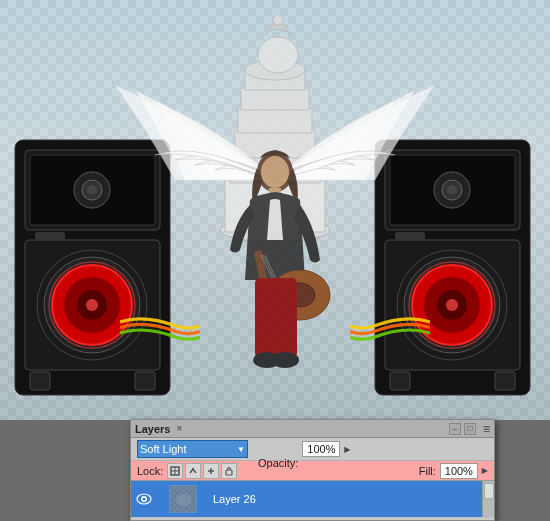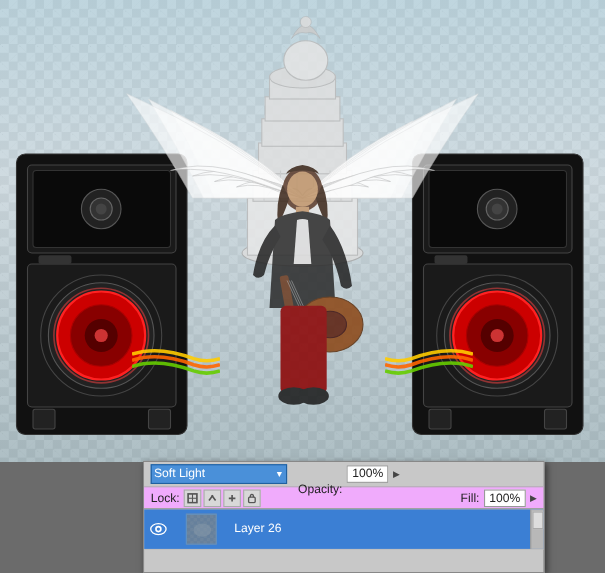--- a/index.html
+++ b/index.html
@@ -167,21 +167,21 @@
     .blend-row {
       display: flex;
       align-items: center;
       padding: 3px 6px;
       gap: 4px;
       height: 22px;
       background: #c8c8c8;
     }
 
     .blend-select {
-      width: 124px;
+      width: 111px;
       height: 18px;
       background: #4a90d9;
       border: 1px solid #2060a0;
       color: white;
       font-size: 11px;
       padding: 0 2px;
       display: flex;
       align-items: center;
       justify-content: space-between;
     }
@@ -215,21 +215,21 @@
       color: #444;
     }
 
     
     .lock-row {
       display: flex;
       align-items: center;
       padding: 2px 6px;
       gap: 4px;
       height: 20px;
-      background: #f0abfc;
+      background: #fca5a5;
       border-top: 1px solid #b0b0b0;
     }
 
     .lock-label {
       font-size: 11px;
       color: #222;
     }
 
     .lock-icon-btn {
       width: 16px;
@@ -524,20 +524,31 @@
     <svg viewBox="0 0 100 40" xmlns="http://www.w3.org/2000/svg">
       <path d="M100 15 Q70 5 30 20 Q15 25 0 20" stroke="#ffcc00" stroke-width="4" fill="none" opacity="0.9"></path>
       <path d="M100 22 Q70 12 30 27 Q15 32 0 27" stroke="#ff6600" stroke-width="4" fill="none" opacity="0.9"></path>
       <path d="M100 29 Q70 19 30 34 Q15 39 0 34" stroke="#66cc00" stroke-width="4" fill="none" opacity="0.9"></path>
     </svg>
   </div>
 </div>
 
 <div class="layers-panel" style="position:absolute; bottom:0; left:130px; width:365px; height:102px;">
 
+  <div class="panel-titlebar">
+    <div class="panel-title-left">
+      <span class="panel-title-text">Layers</span>
+      <span class="panel-close-x">×</span>
+    </div>
+    <div class="panel-title-right">
+      <div class="panel-btn">–</div>
+      <div class="panel-btn">□</div>
+      <span style="font-size:12px; color:#444; cursor:pointer; margin-left:4px;">≡</span>
+    </div>
+  </div>
 
   <div class="blend-row">
     <div class="blend-select">
       <span style="font-size:11px;">Soft Light</span>
       <span class="blend-dropdown-arrow">▼</span>
     </div>
     <span class="opacity-label">Opacity:</span>
     <div class="opacity-value">
       <span>100%</span>
     </div>

